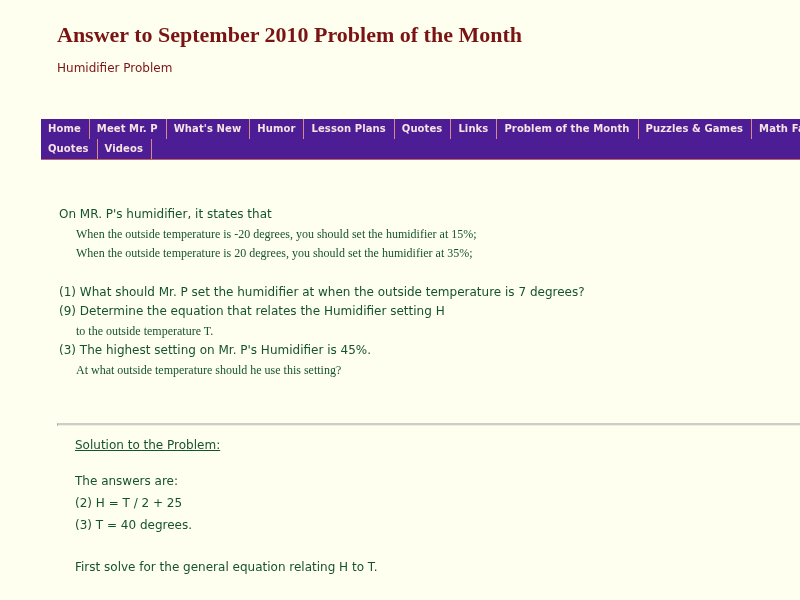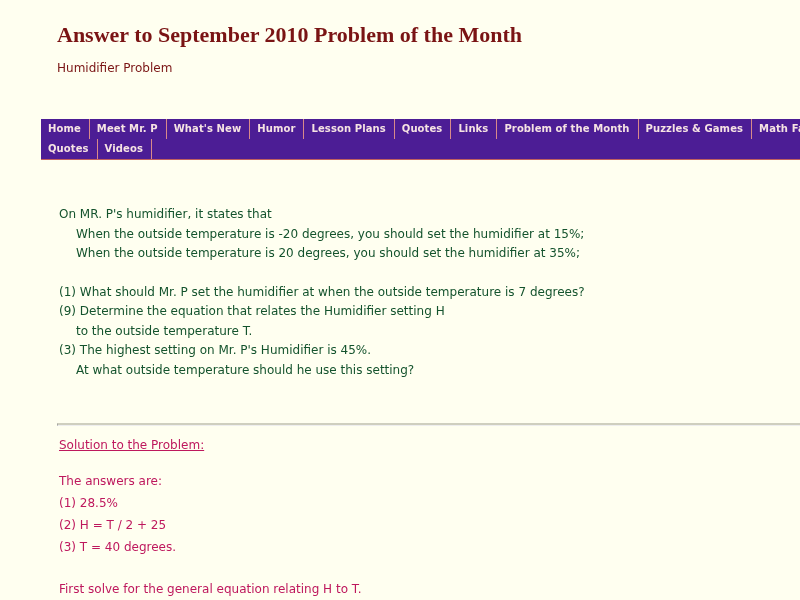--- a/index.html
+++ b/index.html
@@ -70,38 +70,38 @@
   .content {
     position: absolute;
     left: 59px;
     top: 205px;
     font-family: "DejaVu Sans", sans-serif;
     font-size: 12px;
     line-height: 19.5px;
     color: #14532d;
     white-space: nowrap;
   }
-  .indent { padding-left: 17px; }
+  .indent { padding-left: 17px; font-family: Liberation Serif, serif; }
   .gap { height: 19px; }
   .divider {
     position: absolute;
     left: 57px;
     top: 415px;
     width: 743px;
     height: 0;
     border-top: 2px solid #cfcfbf;
   }
   .solution {
     position: absolute;
-    left: 59px;
+    left: 75px;
     top: 434px;
     font-family: "DejaVu Sans", sans-serif;
     font-size: 12px;
     line-height: 22px;
-    color: #be185d;
+    color: #14532d;
     white-space: nowrap;
   }
   .solution-heading {
     text-decoration: underline;
   }
   .sgap { height: 14px; }
   .sgap2 { height: 20px; }
 </style>
 </head>
 <body>
@@ -139,18 +139,17 @@
   <div>(3) The highest setting on Mr. P's Humidifier is 45%.</div>
   <div class="indent">At what outside temperature should he use this setting?</div>
 </div>
 
 <hr class="divider">
 
 <div class="solution">
   <div class="solution-heading">Solution to the Problem:</div>
   <div class="sgap"></div>
   <div>The answers are:</div>
-  <div>(1) 28.5%</div>
   <div>(2) H = T / 2 + 25</div>
   <div>(3) T = 40 degrees.</div>
   <div class="sgap2"></div>
   <div>First solve for the general equation relating H to T.</div>
 </div>
 
 </body></html>

